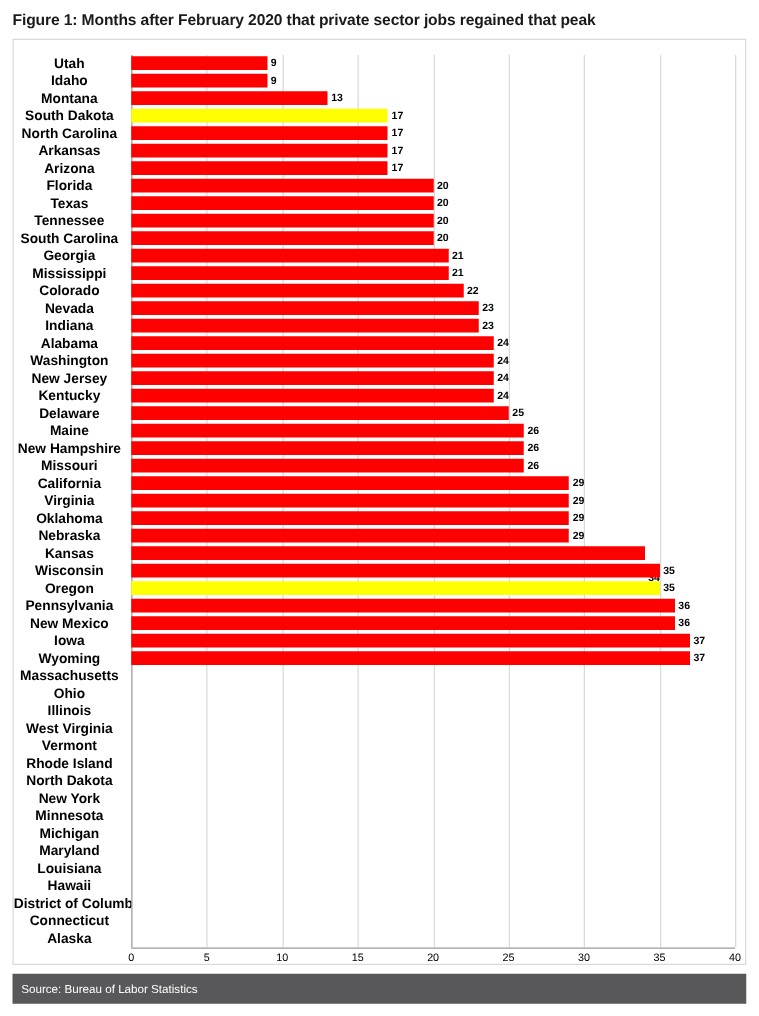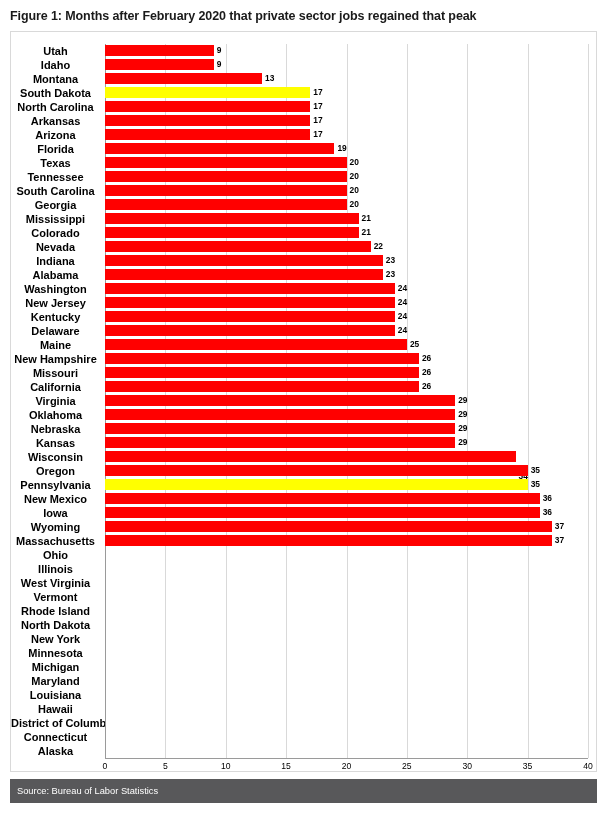--- a/index.html
+++ b/index.html
@@ -252,26 +252,20 @@
             </div>
           </div>
           <div class="row">
             <div class="bar-track">
               <div class="bar" style="width: 42.5%;"></div>
               <div class="bar-value" style="left: calc(42.5% + 3px);">17</div>
             </div>
           </div>
           <div class="row">
             <div class="bar-track">
-              <div class="bar" style="width: 47.5%;"></div>
-              <div class="bar-value" style="left: calc(47.5% + 3px);">19</div>
-            </div>
-          </div>
-          <div class="row">
-            <div class="bar-track">
               <div class="bar" style="width: 50%;"></div>
               <div class="bar-value" style="left: calc(50% + 3px);">20</div>
             </div>
           </div>
           <div class="row">
             <div class="bar-track">
               <div class="bar" style="width: 50%;"></div>
               <div class="bar-value" style="left: calc(50% + 3px);">20</div>
             </div>
           </div>

